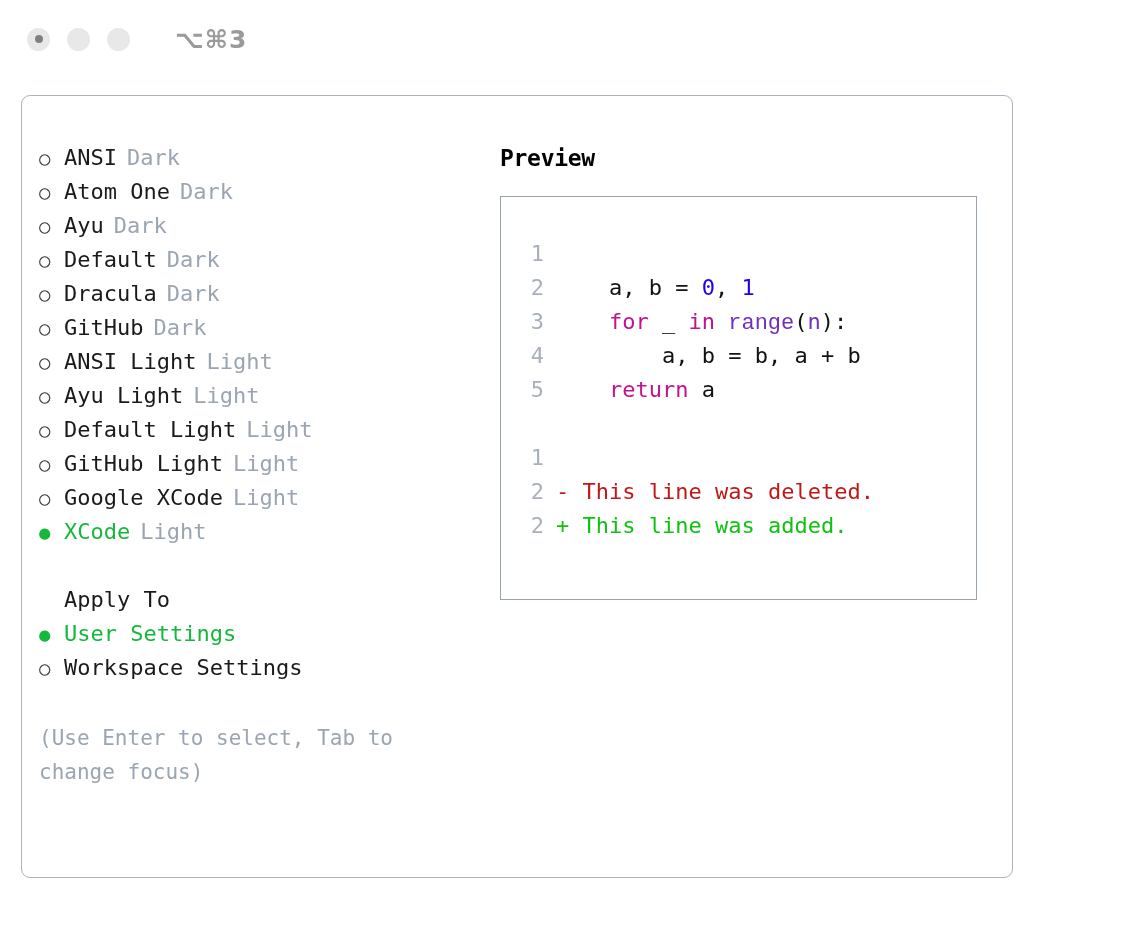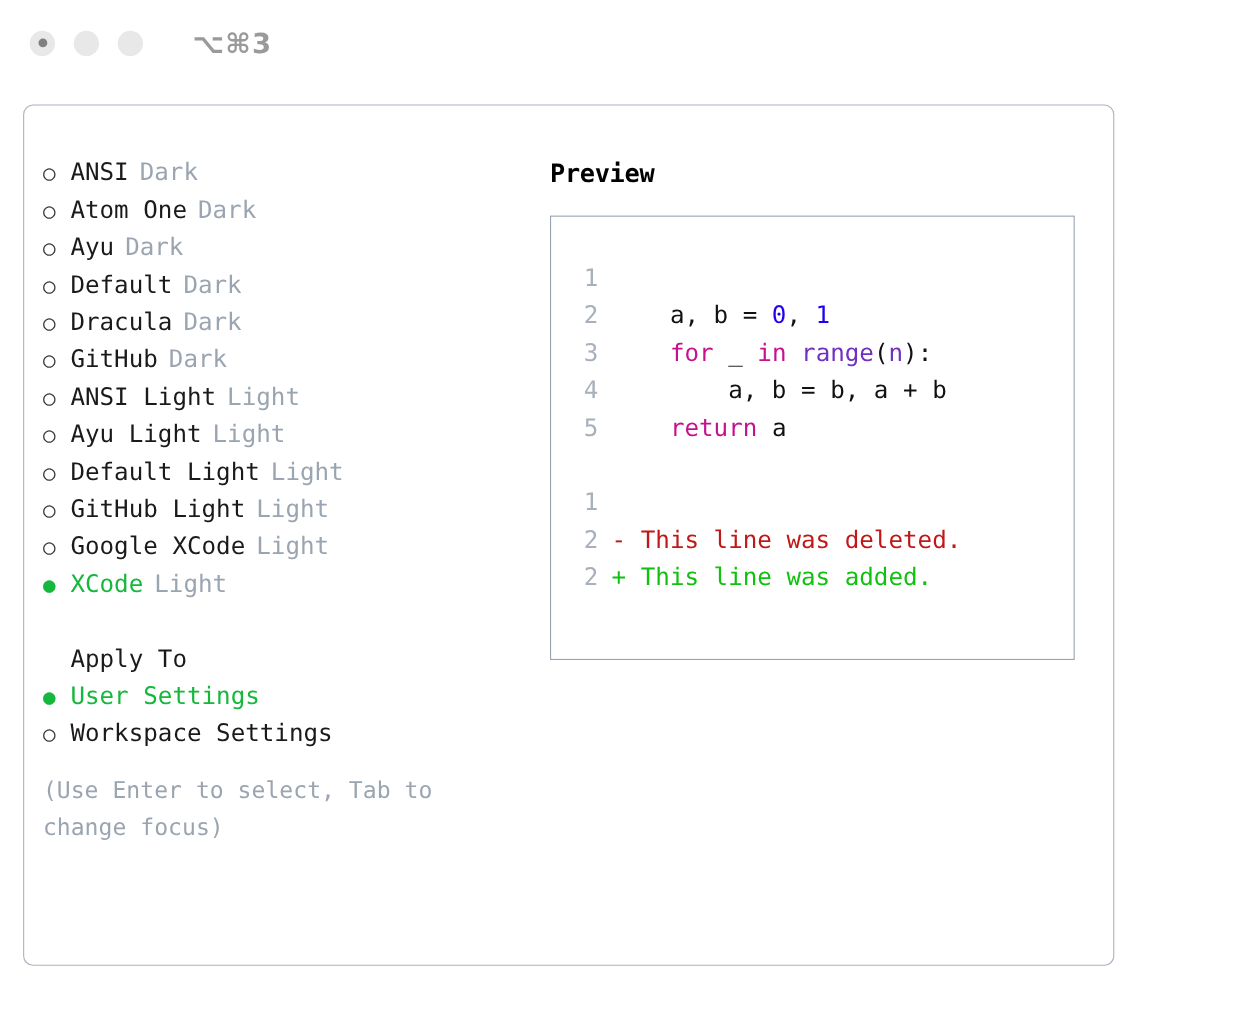--- a/index.html
+++ b/index.html
@@ -138,21 +138,21 @@
     color: #1a1a1a;
     line-height: 34px;
     height: 34px;
     padding-left: 25px;
     white-space: pre;
   }
 
   .spacer-row { height: 34px; }
 
   .hint {
-    margin-top: 16px;
+    margin-top: 36px;
     font-size: 21px;
     color: #9aa5b1;
     line-height: 34px;
     width: 410px;
   }
 
   
   .right-col {
     position: absolute;
     left: 478px;
@@ -190,21 +190,21 @@
     width: 28px;
     text-align: right;
     color: #a8b0bb;
     font-size: 22px;
     margin-right: 12px;
   }
   .code-body { white-space: pre; }
 
   .tok-kw   { color: #c4128f; }
   .tok-fn   { color: #4b0bd8; }
-  .tok-call { color: #7030c0; }
+  .tok-call { color: #7030c0; font-family: Liberation Mono, monospace; }
   .tok-var  { color: #7030c0; }
   .tok-num  { color: #2000f0; }
   .tok-pln  { color: #111111; }
 
   .diff-gap { height: 34px; }
   .diff-ctx { color: #8c8c8c; }
   .diff-del { color: #c01818; }
   .diff-add { color: #0fc20f; }
 </style>
 </head>

